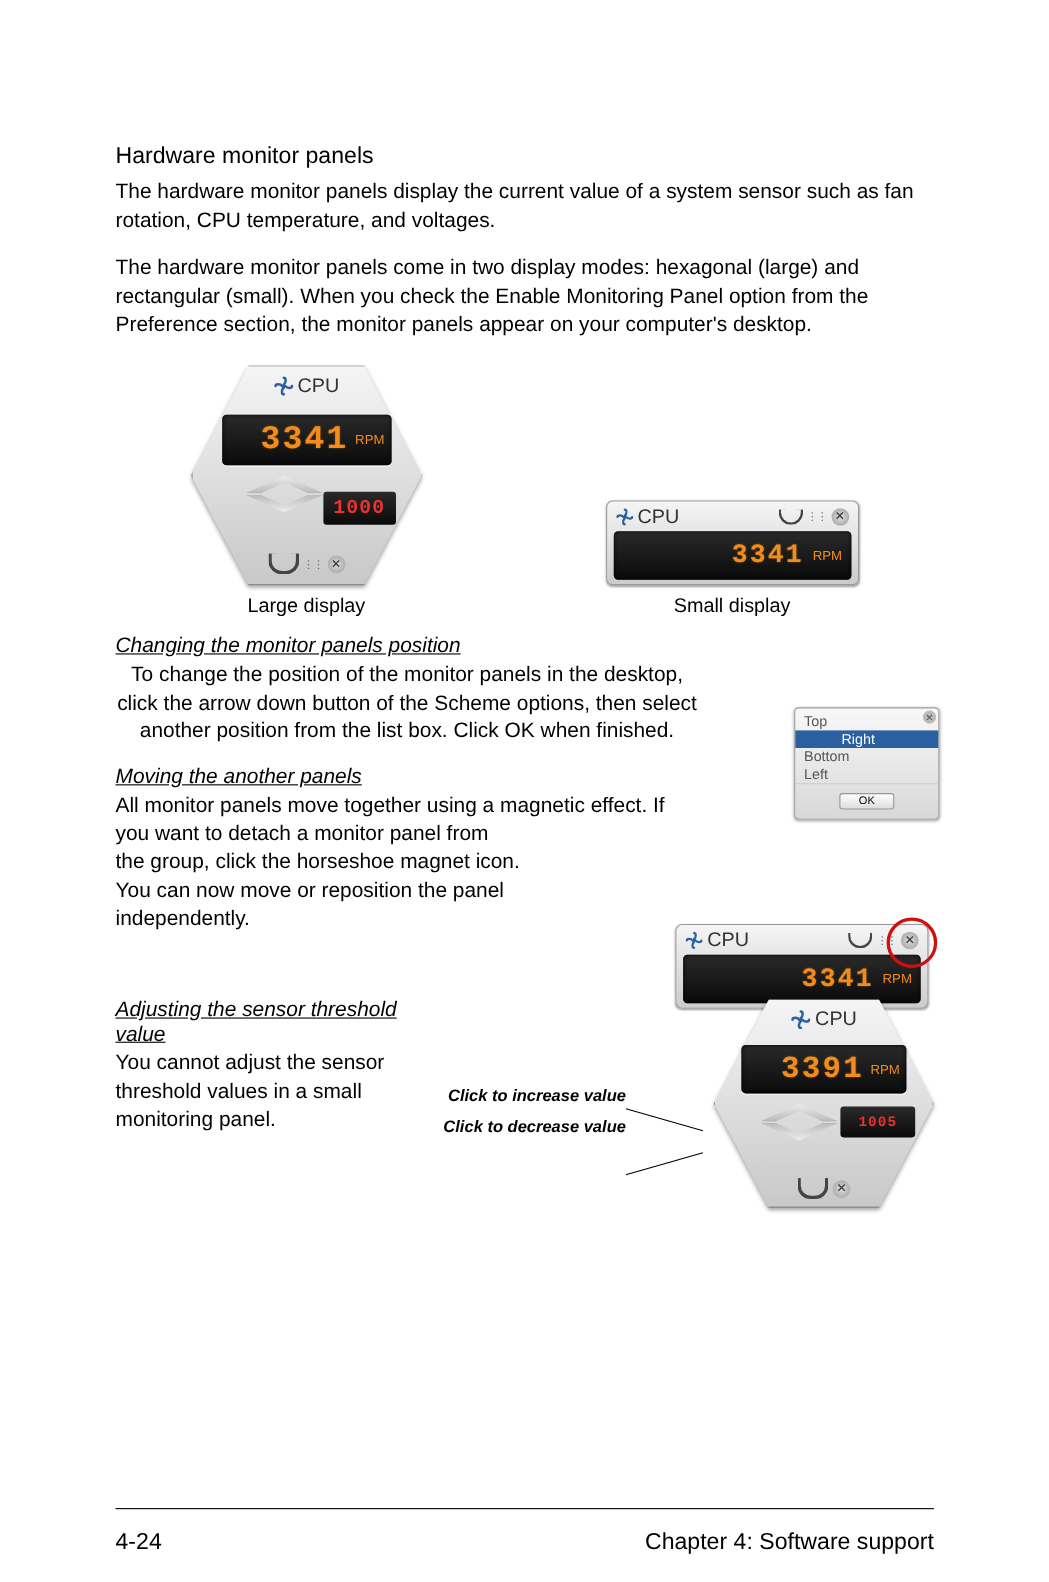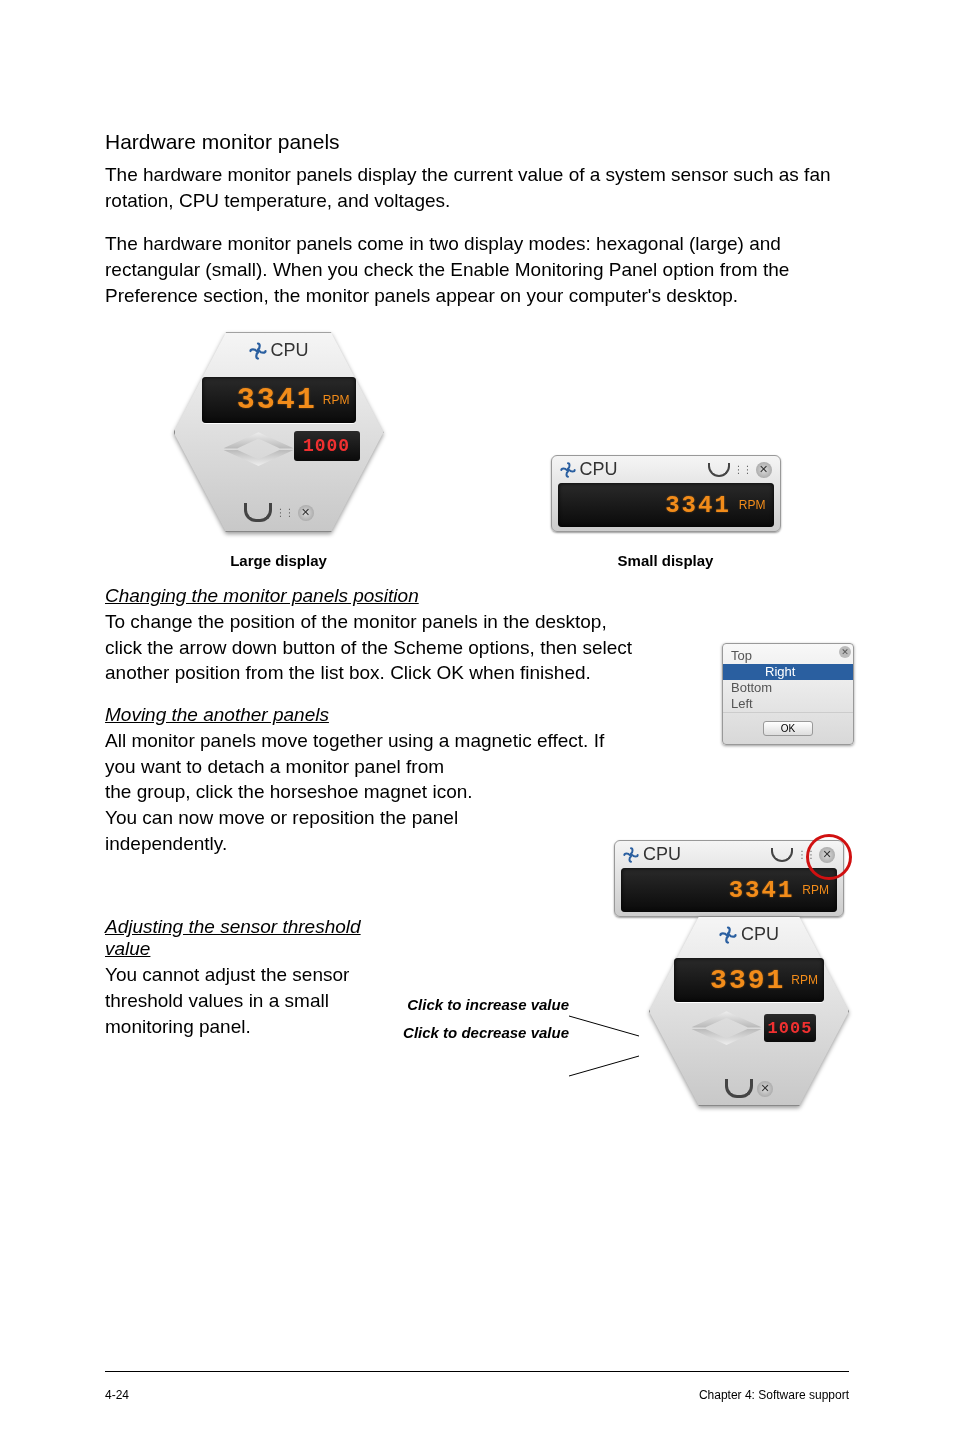--- a/index.html
+++ b/index.html
@@ -24,20 +24,21 @@
   .body-text {
     font-size: 19px;
     line-height: 1.35;
     margin-bottom: 18px;
   }
   .body-text-narrow {
     font-size: 19px;
     line-height: 1.35;
     margin-bottom: 18px;
     max-width: 530px;
+    text-align: center;
   }
   .body-text-narrow2 {
     font-size: 19px;
     line-height: 1.35;
     margin-bottom: 18px;
     max-width: 320px;
   }
   .sub-heading {
     font-size: 19px;
     font-style: italic;
@@ -51,23 +52,23 @@
     align-items: flex-end;
     margin: 24px 0 10px 0;
     gap: 30px;
   }
   .figure-col {
     display: flex;
     flex-direction: column;
     align-items: center;
   }
   .caption {
-    font-size: 15px;
-    font-weight: bold;
-    margin-top: 20px;
+    font-size: 18px;
+    font-weight: normal;
+    margin-top: 8px;
   }
 
   
   .hex-wrap {
     width: 210px;
     height: 200px;
     position: relative;
     filter: drop-shadow(0 2px 2px rgba(0,0,0,0.4));
   }
   .hex-body {
@@ -139,21 +140,21 @@
     background: linear-gradient(#eee,#bbb);
     clip-path: polygon(0 100%, 50% 0, 100% 100%, 80% 100%, 50% 40%, 20% 100%);
     filter: drop-shadow(0 1px 1px rgba(0,0,0,.4));
   }
   .chev.down {
     transform: scaleY(-1);
     margin-top: 2px;
   }
   .lcd-thresh {
     position: absolute;
-    top: 99px;
+    top: 115px;
     left: 120px;
     width: 66px;
     height: 30px;
     background: linear-gradient(#2a2a2a,#0a0a0a);
     border-radius: 3px;
     display: flex;
     align-items: center;
     justify-content: center;
     font-family: "Courier New", monospace;
     font-weight: bold;
@@ -328,24 +329,24 @@
     position: absolute;
     left: 105px;
     right: 105px;
     bottom: 66px;
     border-top: 1px solid #000;
   }
   .footer {
     position: absolute;
     left: 105px;
     right: 105px;
-    bottom: 36px;
+    bottom: 24px;
     display: flex;
     justify-content: space-between;
-    font-size: 12px;
+    font-size: 21px;
   }
 </style>
 </head>
 <body>
 
 <div class="page">
 
   <div class="section-heading">Hardware monitor panels</div>
   <div class="body-text">The hardware monitor panels display the current value of a system sensor such as fan rotation, CPU temperature, and voltages.</div>
   <div class="body-text">The hardware monitor panels come in two display modes: hexagonal (large) and rectangular (small). When you check the Enable Monitoring Panel option from the Preference section, the monitor panels appear on your computer's desktop.</div>
@@ -489,21 +490,21 @@
           <span>CPU</span>
         </div>
         <div class="lcd-big" style="top:42px;left:25px;width:150px;height:44px">
           <span class="lcd-num" style="font-size:28px">3391</span>
           <span class="lcd-unit">RPM</span>
         </div>
         <div class="updown" style="top:95px;left:40px;width:75px">
           <div class="chev"></div>
           <div class="chev down"></div>
         </div>
-        <div class="lcd-thresh" style="top:98px;left:115px;width:52px;height:28px;font-size:17px">1005</div>
+        <div class="lcd-thresh" style="top:98px;left:115px;width:68px;height:28px;font-size:13px">1005</div>
         <div class="magnet-close" style="bottom:8px">
           <span class="magnet"></span>
           <span class="close-x">✕</span>
         </div>
       </div>
     </div>
   </div>
 
   <div class="footer-rule"></div>
   <div class="footer">

